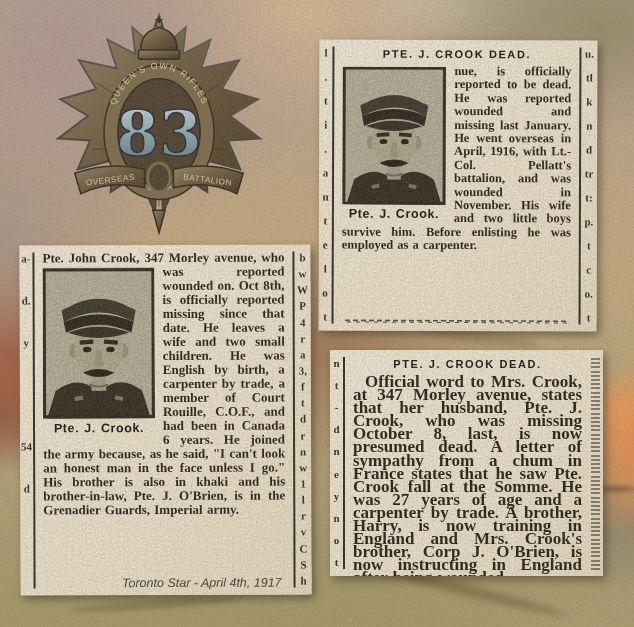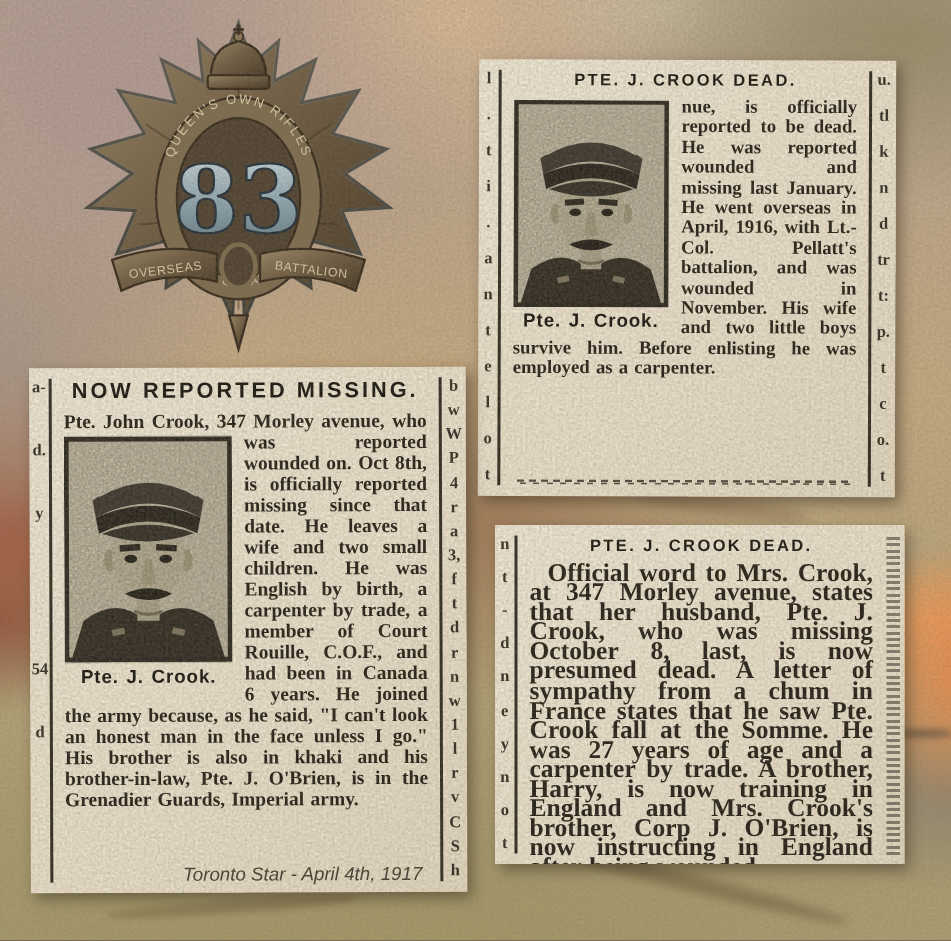--- a/index.html
+++ b/index.html
@@ -240,21 +240,20 @@
         <span class="frag"></span>
         <span class="frag"></span>
         <span class="frag">54</span>
         <span class="frag">d</span>
         <span class="frag"></span>
         <span class="frag"></span>
         <span class="frag"></span>
       </div>
     <div class="rule"></div>
     <div class="clip-content">
-      <h2 class="headline">NOW REPORTED MISSING.</h2>
       <p class="newsbody"><span>Pte. John Crook, 347 Morley avenue,</span>
         <span class="photo-float">
             <svg class="portrait">
               <use href="#portrait-sym"></use>
             </svg>
             <span class="caption">Pte. J. Crook.</span>
           </span>
         <span>who was reported wounded on. Oct 8th, is officially reported missing since that date. He leaves a wife and two small children. He was English by birth, a carpenter by trade, a member of Court Rouille, C.O.F., and had been in Canada 6 years. He joined the army because, as he said, "I can't look an honest man in the face unless I go." His brother is also in khaki and his brother-in-law, Pte. J. O'Brien, is in the Grenadier Guards, Imperial army.</span></p>
       <div class="clip-foot">
         <div class="source">Toronto Star - April 4th, 1917</div>

